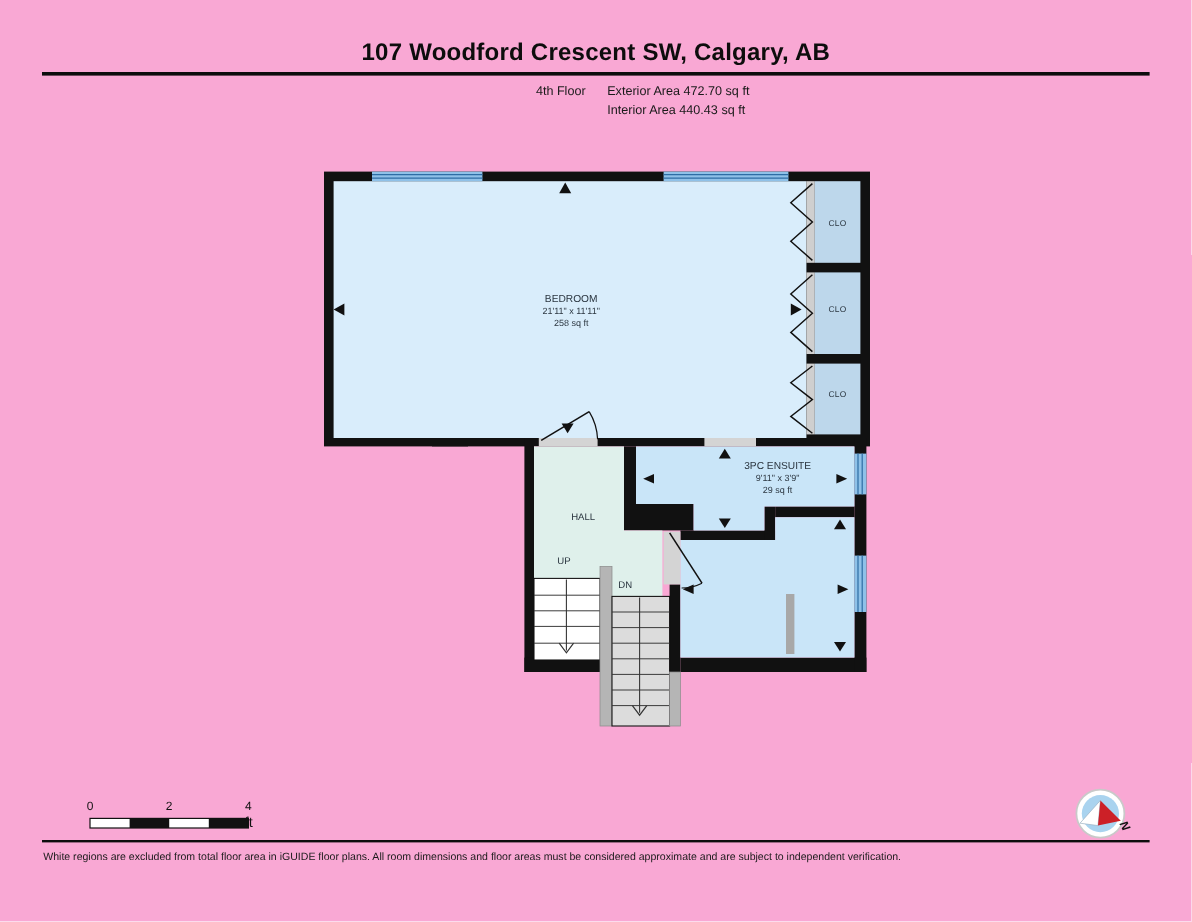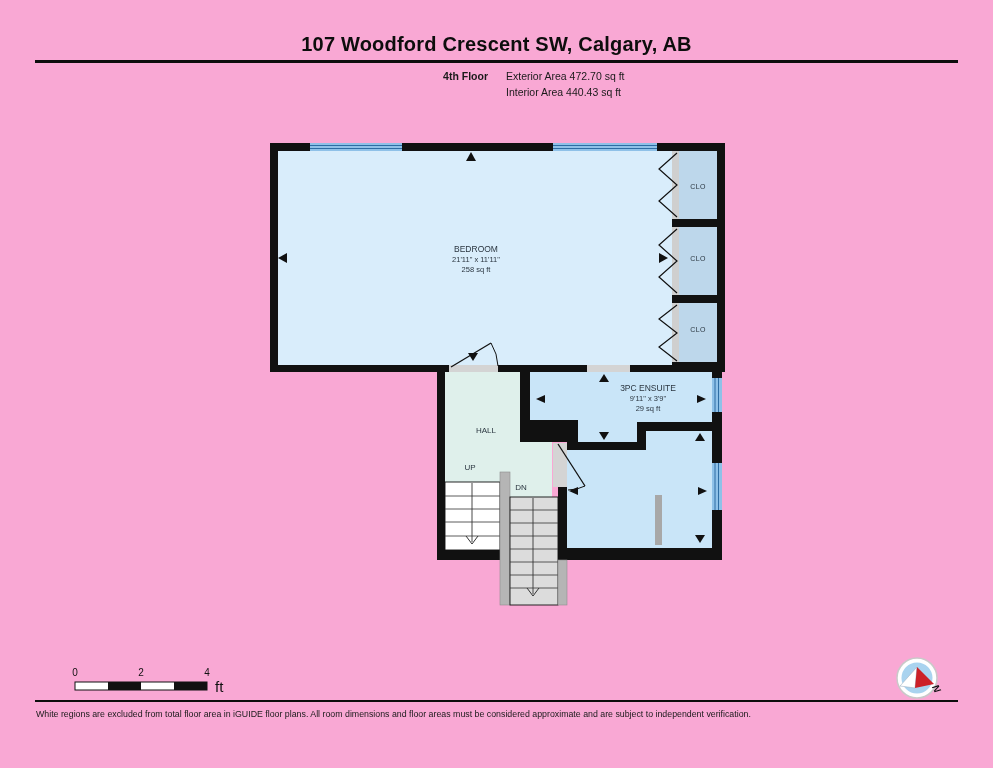--- a/index.html
+++ b/index.html
@@ -9,36 +9,36 @@
   }
   .abs{position:absolute;}
   #title{
     top:33px;left:0;width:993px;text-align:center;
     font-size:20px;font-weight:bold;letter-spacing:0.2px;color:#0d0d0d;
   }
   .rule{background:#0d0d0d;height:2.5px;left:35px;width:923px;}
   #rule-top{top:60px;}
   #rule-bottom{top:700px;height:2px;}
   .floorinfo{font-size:10.5px;color:#1a1a1a;}
-  #floor-label{top:70px;left:400px;width:88px;text-align:right;font-weight:bold;}
+  #floor-label{top:70px;left:400px;width:88px;text-align:right;font-weight:normal;}
   #ext-area{top:70px;left:506px;}
   #int-area{top:86px;left:506px;}
   .rlabel{
     position:absolute;text-align:center;color:#2b3640;line-height:10.5px;
     font-size:8px;
   }
   .rlabel .rname{font-size:8.5px;}
   .rlabel .rdim,.rlabel .rarea{font-size:7.5px;}
   .small-label{position:absolute;font-size:8px;color:#2b3640;text-align:center;}
   .clo-label{position:absolute;font-size:7px;color:#2b3640;text-align:center;letter-spacing:0.3px;}
   #prepared{top:671px;left:0;width:993px;text-align:center;font-size:9px;color:#1a1a1a;}
   #disclaimer{top:709px;left:36px;width:920px;font-size:8.8px;color:#1a1a1a;}
   
   #scalebar-ticks span{position:absolute;top:0;font-size:10px;color:#111;width:20px;text-align:center;}
-  #scalebar-unit{top:678px;left:215px;font-size:15px;color:#111;}
+  #scalebar-unit{top:678px;left:204px;font-size:12px;color:#111;}
   svg{display:block;}
 </style>
 </head>
 <body>
 
 <div id="page">
 
   <div id="title" class="abs">107 Woodford Crescent SW, Calgary, AB</div>
   <div id="rule-top" class="abs rule"></div>
   <div id="floor-label" class="abs floorinfo">4th Floor</div>

